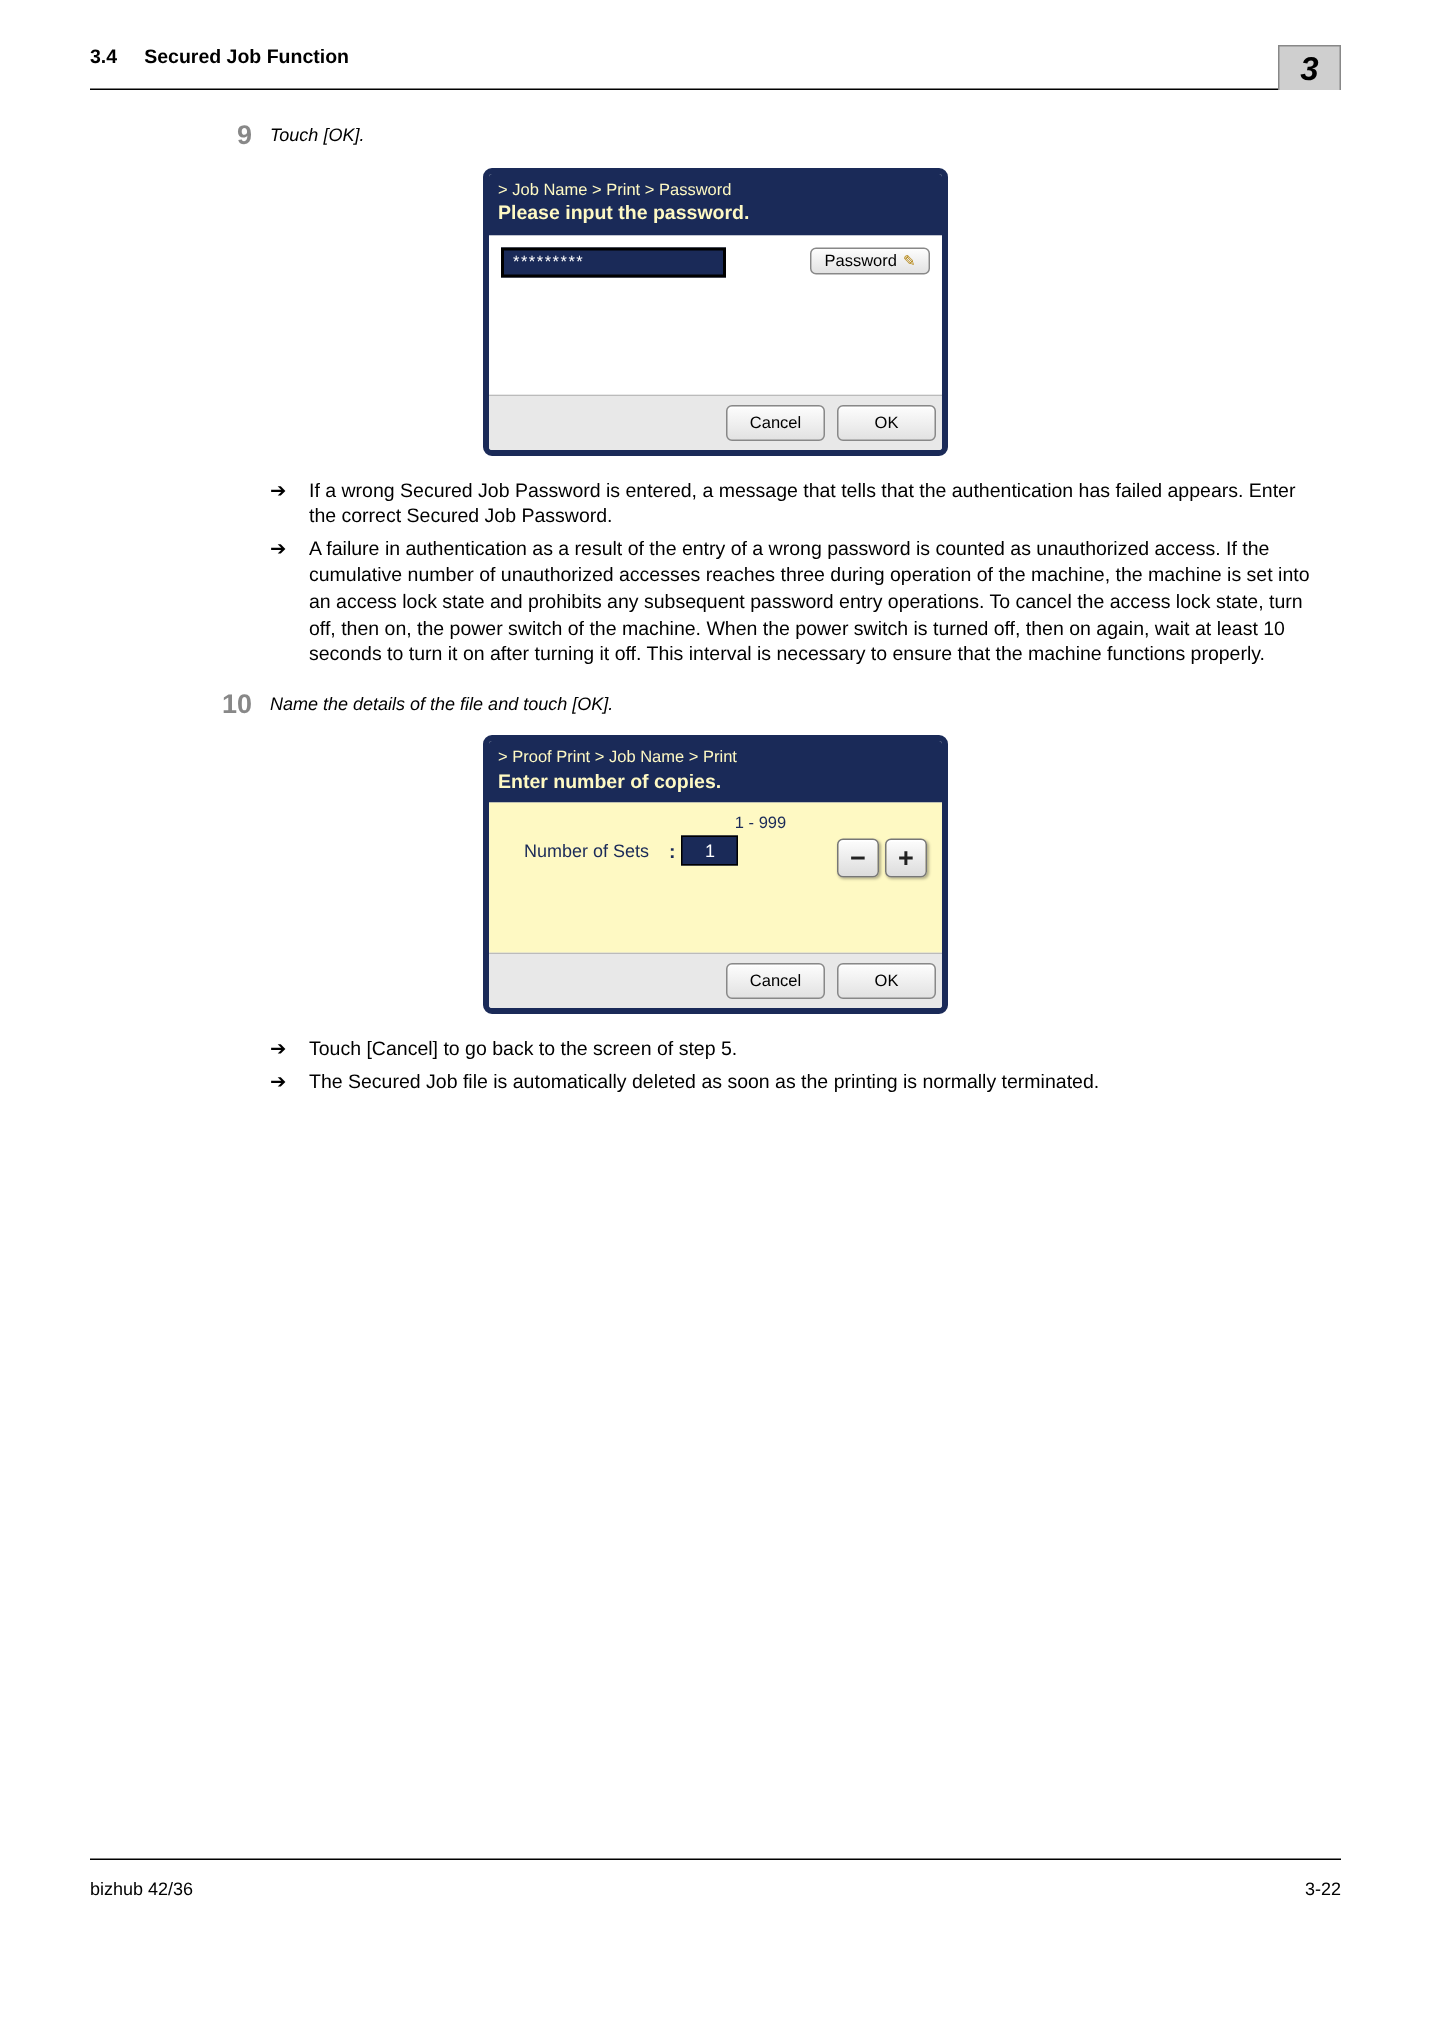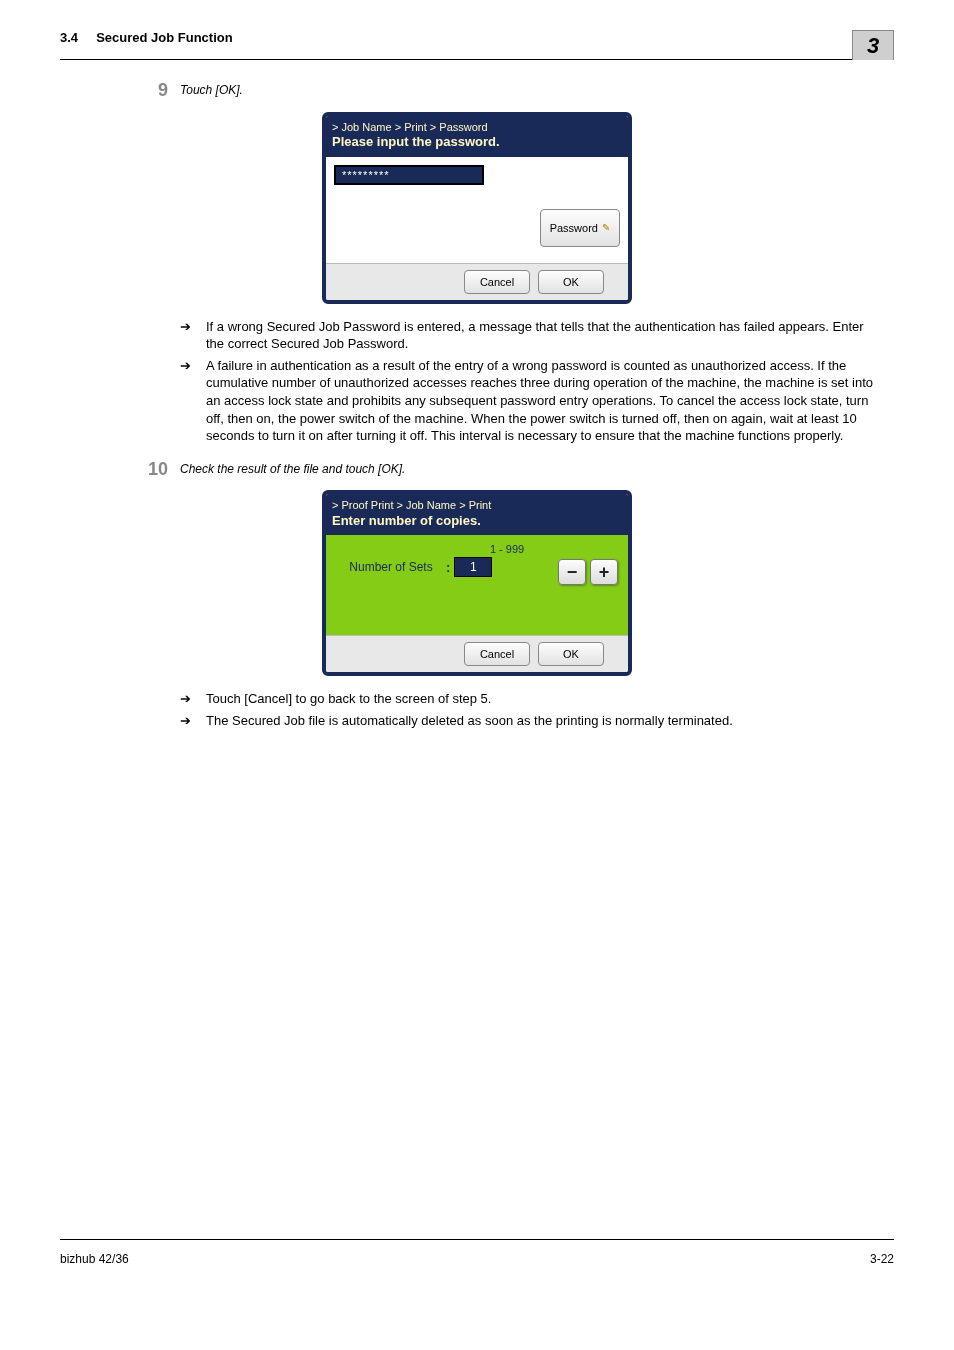--- a/index.html
+++ b/index.html
@@ -104,21 +104,21 @@
   .dialog-title .prompt { font-weight: bold; font-size: 13px; }
   .dialog-body {
     padding: 8px;
     background: #fff;
     height: 106px;
     position: relative;
   }
   .dialog-footer {
     background: #e8e8e8;
     border-top: 1px solid #bbb;
-    padding: 6px 24px;
+    padding: 6px 4px;
     display: flex;
     justify-content: flex-end;
     gap: 8px;
   }
   .dlg-btn {
     width: 66px;
     height: 24px;
     background: linear-gradient(#fdfdfd,#e2e2e2);
     border: 1px solid #888;
     border-radius: 4px;
@@ -140,40 +140,39 @@
     padding: 0 6px;
     display: flex;
     align-items: center;
     letter-spacing: 1px;
   }
   .pw-btn {
     position: absolute;
     top: 8px;
     right: 8px;
     width: 80px;
-    height: 38px;
+    height: 18px;
     background: linear-gradient(#fdfdfd,#e2e2e2);
     border: 1px solid #888;
     border-radius: 4px;
     font-size: 11px;
     display: flex;
     align-items: center;
     justify-content: center;
     gap: 4px;
-    margin-top: 44px;
   }
   .pw-btn .pencil {
     font-size: 10px;
     color: #b07d00;
   }
 
   
   .dialog-body2 {
     padding: 8px 10px;
-    background: #84cc16;
+    background: #fef9c3;
     height: 100px;
     position: relative;
   }
   .range-label {
     color: #1a2a58;
     font-size: 11px;
     text-align: center;
     margin-left: 60px;
     margin-bottom: 2px;
   }
@@ -279,21 +278,21 @@
       <div class="bullet-text">If a wrong Secured Job Password is entered, a message that tells that the authentication has failed appears. Enter the correct Secured Job Password.</div>
     </div>
     <div class="bullet-item">
       <div class="bullet-arrow">➔</div>
       <div class="bullet-text">A failure in authentication as a result of the entry of a wrong password is counted as unauthorized access. If the cumulative number of unauthorized accesses reaches three during operation of the machine, the machine is set into an access lock state and prohibits any subsequent password entry operations. To cancel the access lock state, turn off, then on, the power switch of the machine. When the power switch is turned off, then on again, wait at least 10 seconds to turn it on after turning it off. This interval is necessary to ensure that the machine functions properly.</div>
     </div>
   </div>
 
   <div class="step-row">
     <div class="step-num">10</div>
-    <div class="step-text">Check the result of the file and touch [OK].</div>
+    <div class="step-text">Name the details of the file and touch [OK].</div>
   </div>
 
   <div class="dialog-wrap">
     <div class="dialog">
       <div class="dialog-title">
         <div class="crumb">&gt; Proof Print &gt; Job Name &gt; Print</div>
         <div class="prompt">Enter number of copies.</div>
       </div>
       <div class="dialog-body2">
         <div class="range-label">1 - 999</div>

